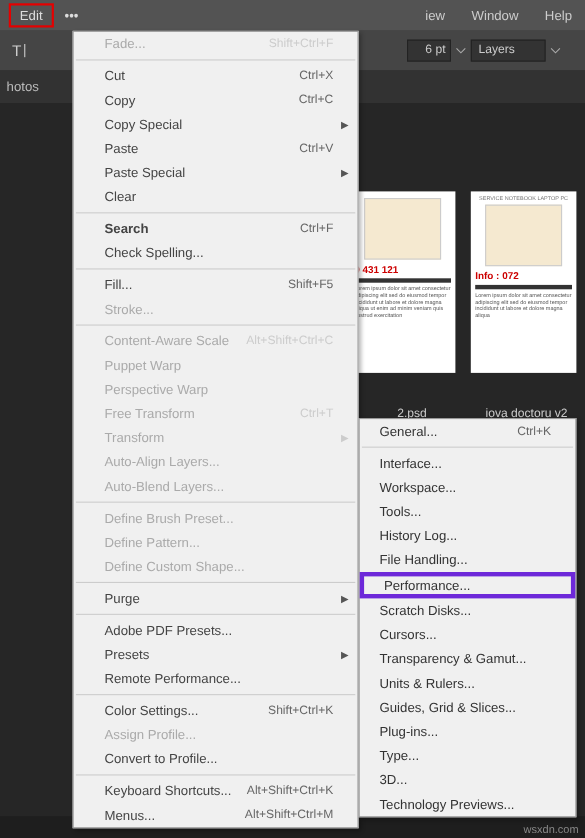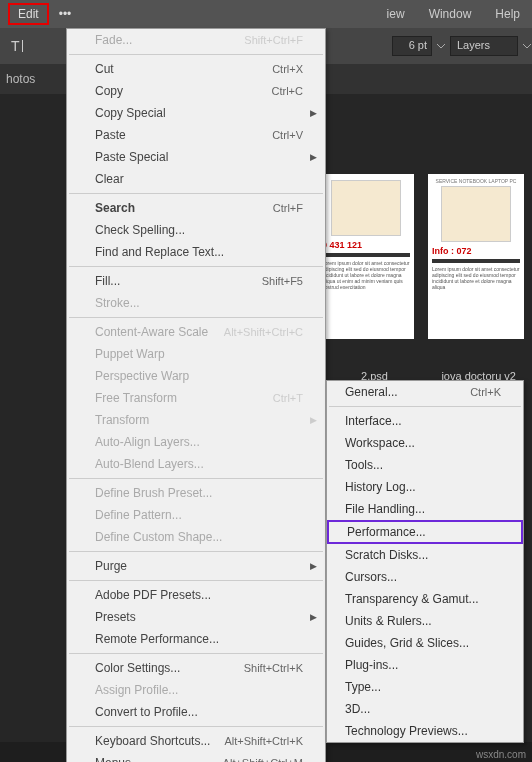--- a/index.html
+++ b/index.html
@@ -7,21 +7,21 @@
   
   .menubar { height: 28px; background: #535353; display: flex; align-items: center; padding-left: 8px; color: #ddd; font-size: 12px; position: relative; }
   .edit-btn { background: #535353; border: 2px solid #e60000; padding: 2px 8px; color: #ddd; font-size: 12px; margin-right: 10px; }
   .menubar-dots { color: #ddd; margin-right: 40px; }
   .menubar-rest { position: absolute; right: 0; display: flex; gap: 0; text-align: right; }
   .menubar-rest span { padding: 6px 12px; font-size: 12px; color: #ccc; }
   
   .options-bar { height: 36px; background: #454545; display: flex; align-items: center; padding-left: 8px; font-size: 11px; color: #ccc; position: relative; }
   .tool-icon { width: 22px; height: 22px; margin-right: 6px; display: flex; align-items: center; justify-content: center; }
   .textbox { background: #333; color: #ccc; border: 1px solid #222; padding: 2px 4px; font-size: 11px; height: 20px; }
-  .options-right { position: absolute; right: 0; display: flex; gap: 4px; align-items: center; }
+  .options-right { position: absolute; right: 22px; display: flex; gap: 4px; align-items: center; }
   
   .tab-bar { height: 30px; background: #323232; display: flex; align-items: center; }
   .tab { color: #bbb; font-size: 12px; padding-left: 6px; }
   
   .canvas-area { position: absolute; top: 94px; left: 0; right: 0; bottom: 20px; background: #262626; }
   .thumb { position: absolute; width: 96px; height: 165px; background: #fff; font-size: 6px; color: #333; overflow: hidden; padding: 4px; }
   .thumb .t-img { width: 70px; height: 56px; background: #f5e9d0; margin: 2px auto 4px; border: 1px solid #ccc; }
   .t1 { right: 118px; top: 80px; }
   .t2 { right: 8px; top: 80px; }
   .thumblabel { position: absolute; color: #ccc; font-size: 11px; }
@@ -35,21 +35,21 @@
   .menu-item { height: 22px; display: flex; align-items: center; padding: 0 22px 0 28px; position: relative; }
   .menu-item.dis { color: #aaa; }
   .menu-item .shortcut { position: absolute; right: 22px; color: #666; font-size: 11px; }
   .menu-item.dis .shortcut { color: #ccc; }
   .menu-item .arrow { position: absolute; right: 8px; font-size: 9px; color: #555; }
   .menu-sep { height: 1px; margin: 3px 2px; background: #ccc; }
   
   
   .prefs-menu { position: absolute; top: 380px; left: 326px; width: 198px; background: #f0f0f0; border: 1px solid #999; box-shadow: 2px 2px 4px rgba(0,0,0,.3); font-size: 12px; color: #333; }
   .prefs-menu .menu-item { padding-left: 18px; }
-  .perf-hl { border: 2px solid #6d28d9; box-sizing: border-box; height: 24px; }
+  .perf-hl { border: 4px solid #6d28d9; box-sizing: border-box; height: 24px; }
   
   .footer { position: absolute; bottom: 2px; right: 6px; font-size: 10px; color: #888; }
   
   .watermark { position: absolute; top: 350px; left: 170px; width: 160px; height: 80px; opacity: .9; pointer-events: none; }
   .wm-guy { position: absolute; left: 0; top: 0; width: 60px; height: 70px; }
   .wm-txt { position: absolute; left: 55px; top: 10px; font-size: 18px; font-weight: 700; color: #34a4d6; }
 </style>
 </head>
 <body>
 
@@ -150,23 +150,20 @@
       <span>Clear</span>
     </div>
   <div class="menu-sep"></div>
   <div class="menu-item">
       <span style="font-weight:600">Search</span>
       <span class="shortcut">Ctrl+F</span>
     </div>
   <div class="menu-item">
       <span>Check Spelling...</span>
     </div>
-  <div class="menu-item">
-      <span>Find and Replace Text...</span>
-    </div>
   <div class="menu-sep"></div>
   <div class="menu-item">
       <span>Fill...</span>
       <span class="shortcut">Shift+F5</span>
     </div>
   <div class="menu-item dis">
       <span>Stroke...</span>
     </div>
   <div class="menu-sep"></div>
   <div class="menu-item dis">

